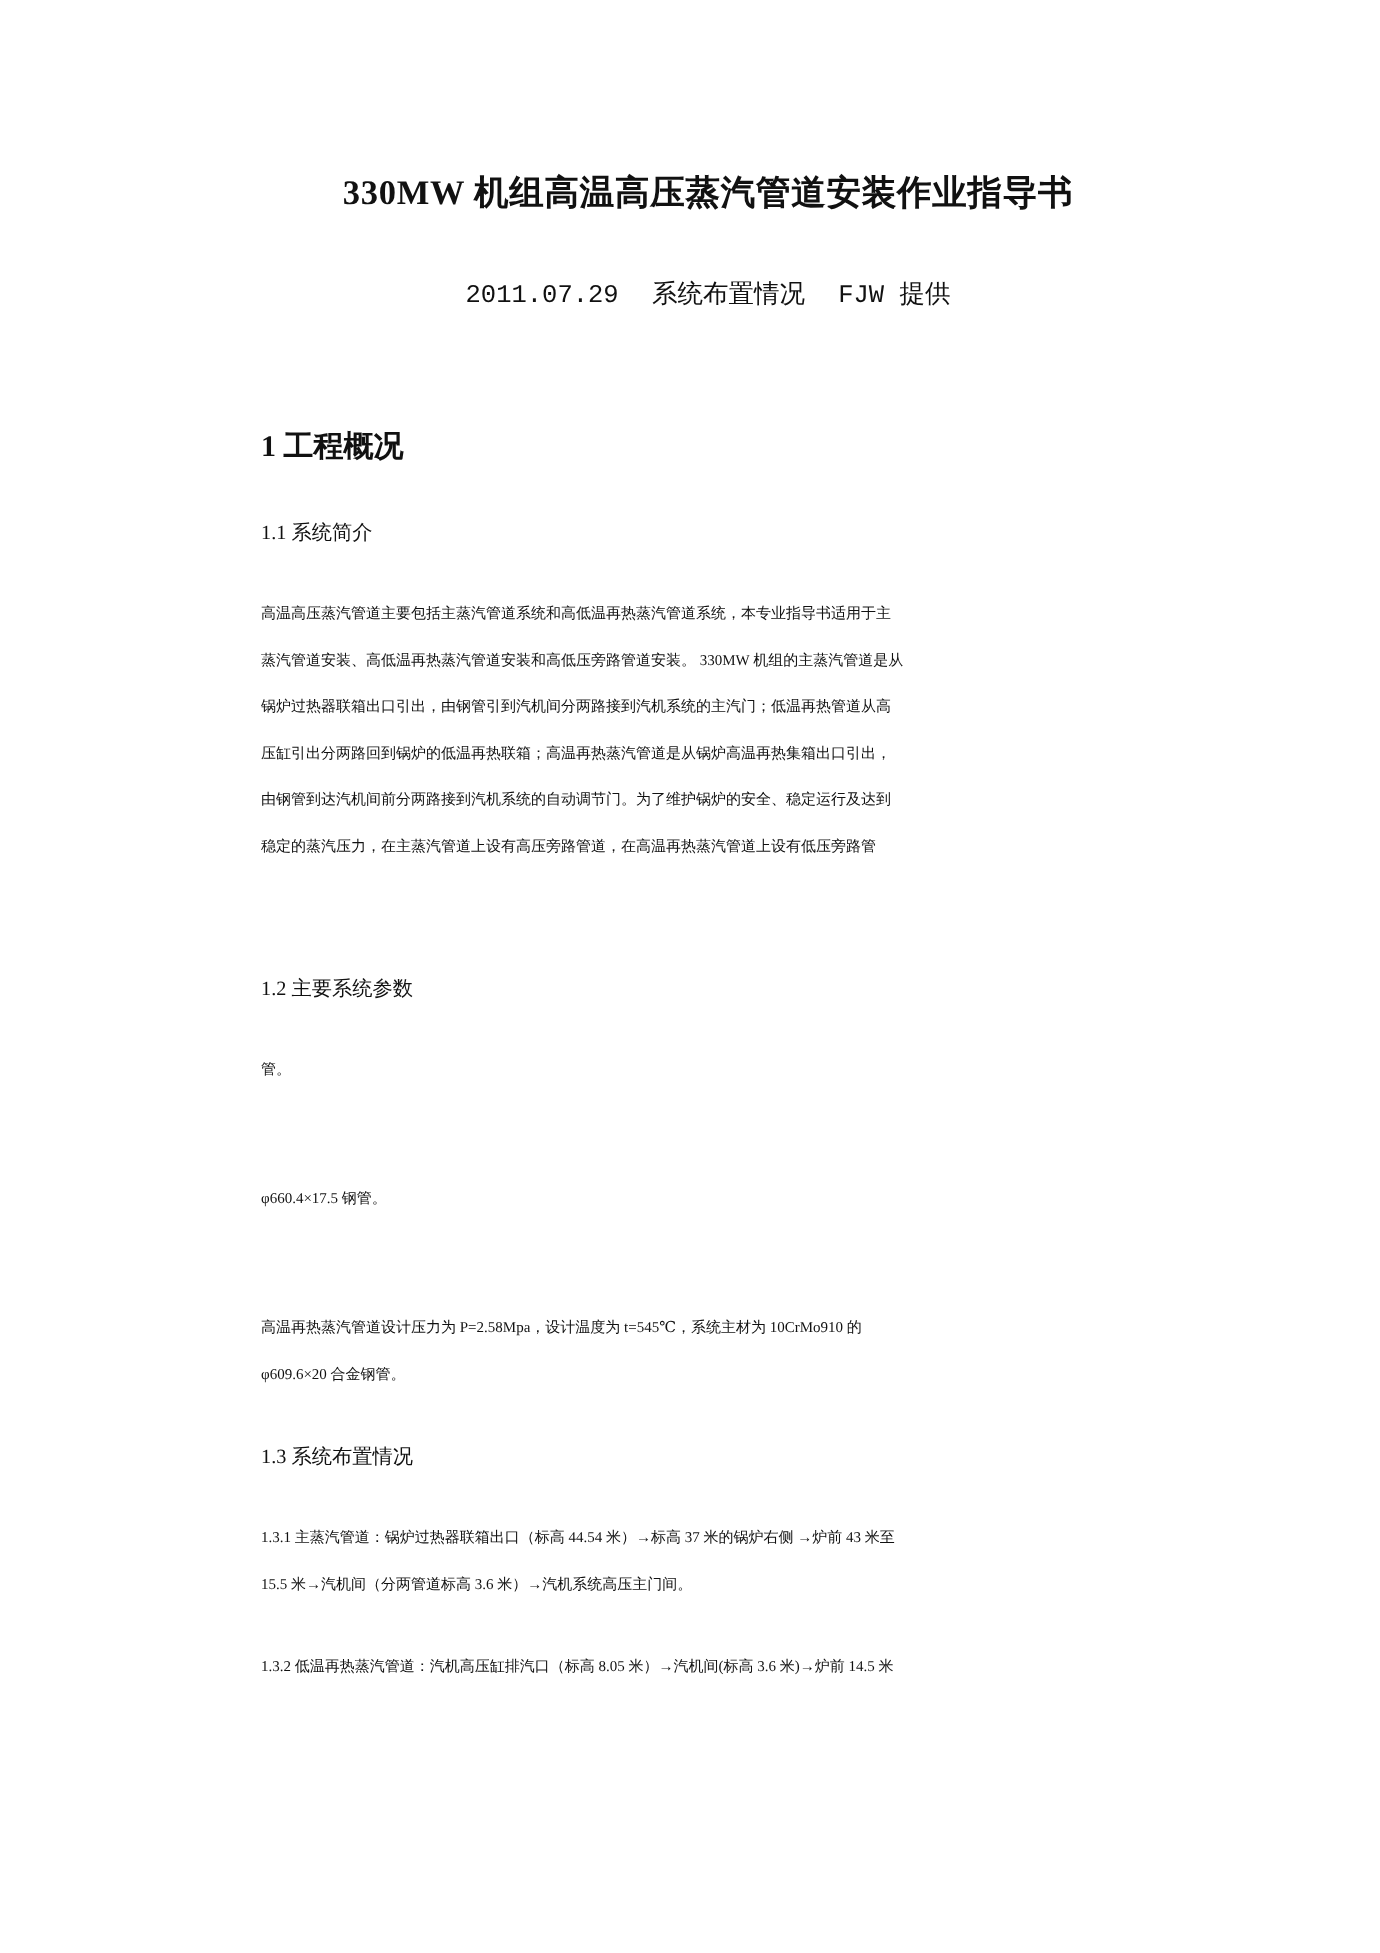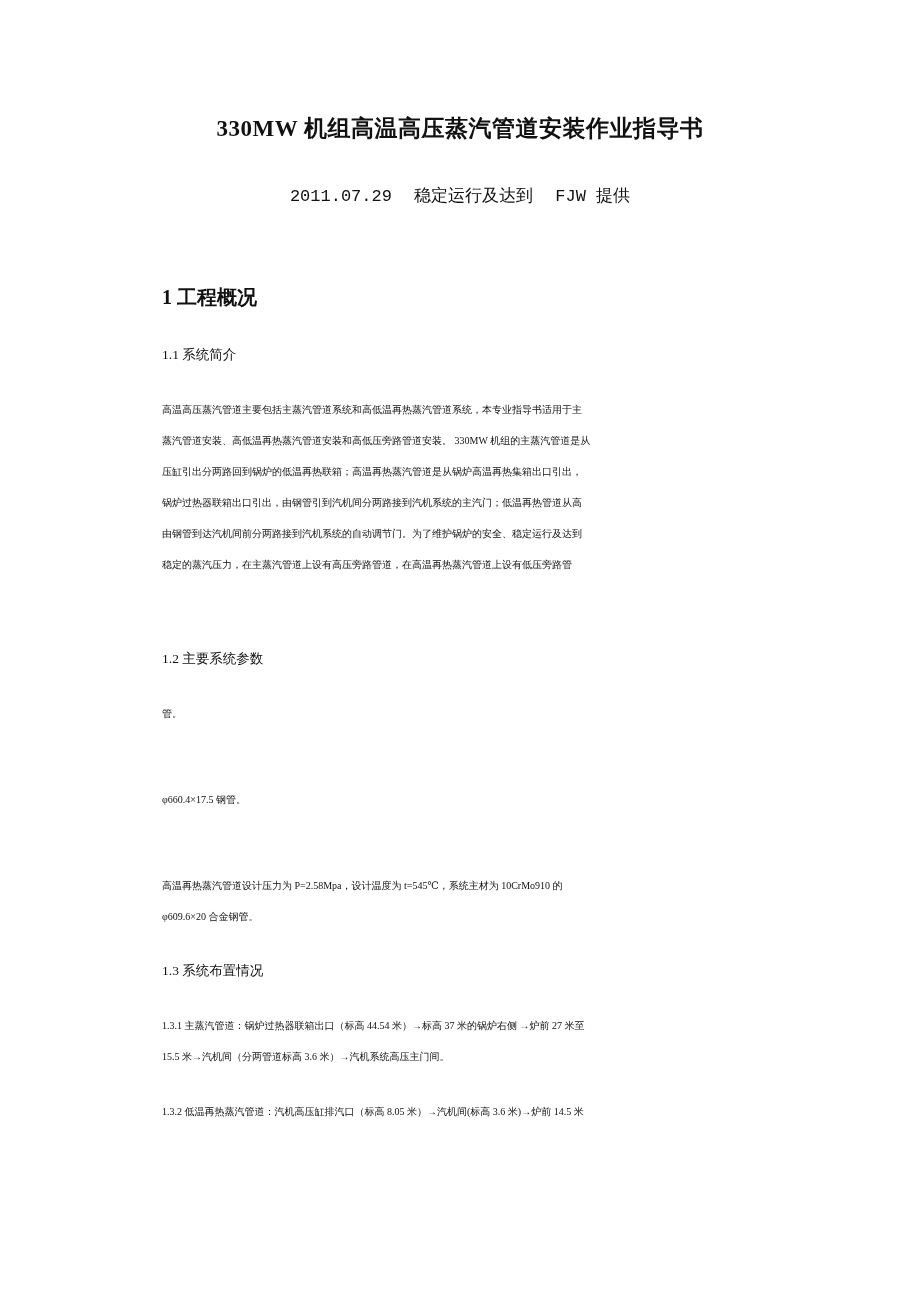--- a/index.html
+++ b/index.html
@@ -1,50 +1,50 @@
 <!DOCTYPE html>
 <html><head>
 <meta charset="utf-8">
 <style>
   html, body { margin: 0; padding: 0; background: #ffffff; }
   body { width: 920px; height: 1302px; position: relative; overflow: hidden;
          font-family: "Liberation Serif", "DejaVu Serif", serif; color: #111; }
-  .page { position: absolute; left: 0; top: 0; width: 811px; height: 1302px; }
+  .page { position: absolute; left: 12px; top: 0; width: 811px; height: 1302px; }
   .title { position: absolute; top: 113px; left: 0; width: 920px; text-align: center;
            font-size: 23px; font-weight: bold; letter-spacing: 0.5px; }
   .subtitle { position: absolute; top: 184px; left: 0; width: 920px; text-align: center;
               font-size: 17px; font-family: "Liberation Mono", "DejaVu Sans Mono", monospace; }
   .subtitle span { margin: 5px 6px; }
   .h1 { position: absolute; left: 162px; top: 284px; font-size: 20px; font-weight: bold; }
   .h2 { position: absolute; left: 162px; font-size: 13.5px; text-align: right; }
   .para { position: absolute; left: 162px; width: 600px; font-size: 10px; }
   .para .line { display: block; height: 31px; line-height: 31px; white-space: nowrap; }
 </style>
 </head>
 <body>
 
 <div class="page">
 
   <div class="title">330MW 机组高温高压蒸汽管道安装作业指导书</div>
 
   <div class="subtitle">
     <span>2011.07.29</span>
-    <span>稳定运行及达到</span>
+    <span>系统布置情况</span>
     <span>FJW 提供</span>
   </div>
 
   <div class="h1">1 工程概况</div>
 
   <div class="h2" style="top:346px">1.1 系统简介</div>
 
   <div class="para" style="top:394px">
     <span class="line">高温高压蒸汽管道主要包括主蒸汽管道系统和高低温再热蒸汽管道系统，本专业指导书适用于主</span>
     <span class="line">蒸汽管道安装、高低温再热蒸汽管道安装和高低压旁路管道安装。 330MW 机组的主蒸汽管道是从</span>
+    <span class="line">锅炉过热器联箱出口引出，由钢管引到汽机间分两路接到汽机系统的主汽门；低温再热管道从高</span>
     <span class="line">压缸引出分两路回到锅炉的低温再热联箱；高温再热蒸汽管道是从锅炉高温再热集箱出口引出，</span>
-    <span class="line">锅炉过热器联箱出口引出，由钢管引到汽机间分两路接到汽机系统的主汽门；低温再热管道从高</span>
     <span class="line">由钢管到达汽机间前分两路接到汽机系统的自动调节门。为了维护锅炉的安全、稳定运行及达到</span>
     <span class="line">稳定的蒸汽压力，在主蒸汽管道上设有高压旁路管道，在高温再热蒸汽管道上设有低压旁路管</span>
   </div>
 
   <div class="h2" style="top:650px">1.2 主要系统参数</div>
 
   <div class="para" style="top:698px">
     <span class="line">管。</span>
   </div>
 
@@ -53,21 +53,21 @@
   </div>
 
   <div class="para" style="top:870px">
     <span class="line">高温再热蒸汽管道设计压力为 P=2.58Mpa，设计温度为 t=545℃，系统主材为 10CrMo910 的</span>
     <span class="line">φ609.6×20 合金钢管。</span>
   </div>
 
   <div class="h2" style="top:962px">1.3 系统布置情况</div>
 
   <div class="para" style="top:1010px">
-    <span class="line">1.3.1 主蒸汽管道：锅炉过热器联箱出口（标高 44.54 米）→标高 37 米的锅炉右侧 →炉前 27 米至</span>
+    <span class="line">1.3.1 主蒸汽管道：锅炉过热器联箱出口（标高 44.54 米）→标高 37 米的锅炉右侧 →炉前 43 米至</span>
     <span class="line">15.5 米→汽机间（分两管道标高 3.6 米）→汽机系统高压主门间。</span>
   </div>
 
   <div class="para" style="top:1096px">
     <span class="line">1.3.2 低温再热蒸汽管道：汽机高压缸排汽口（标高 8.05 米）→汽机间(标高 3.6 米)→炉前 14.5 米</span>
   </div>
 
 </div>
 
 </body></html>

